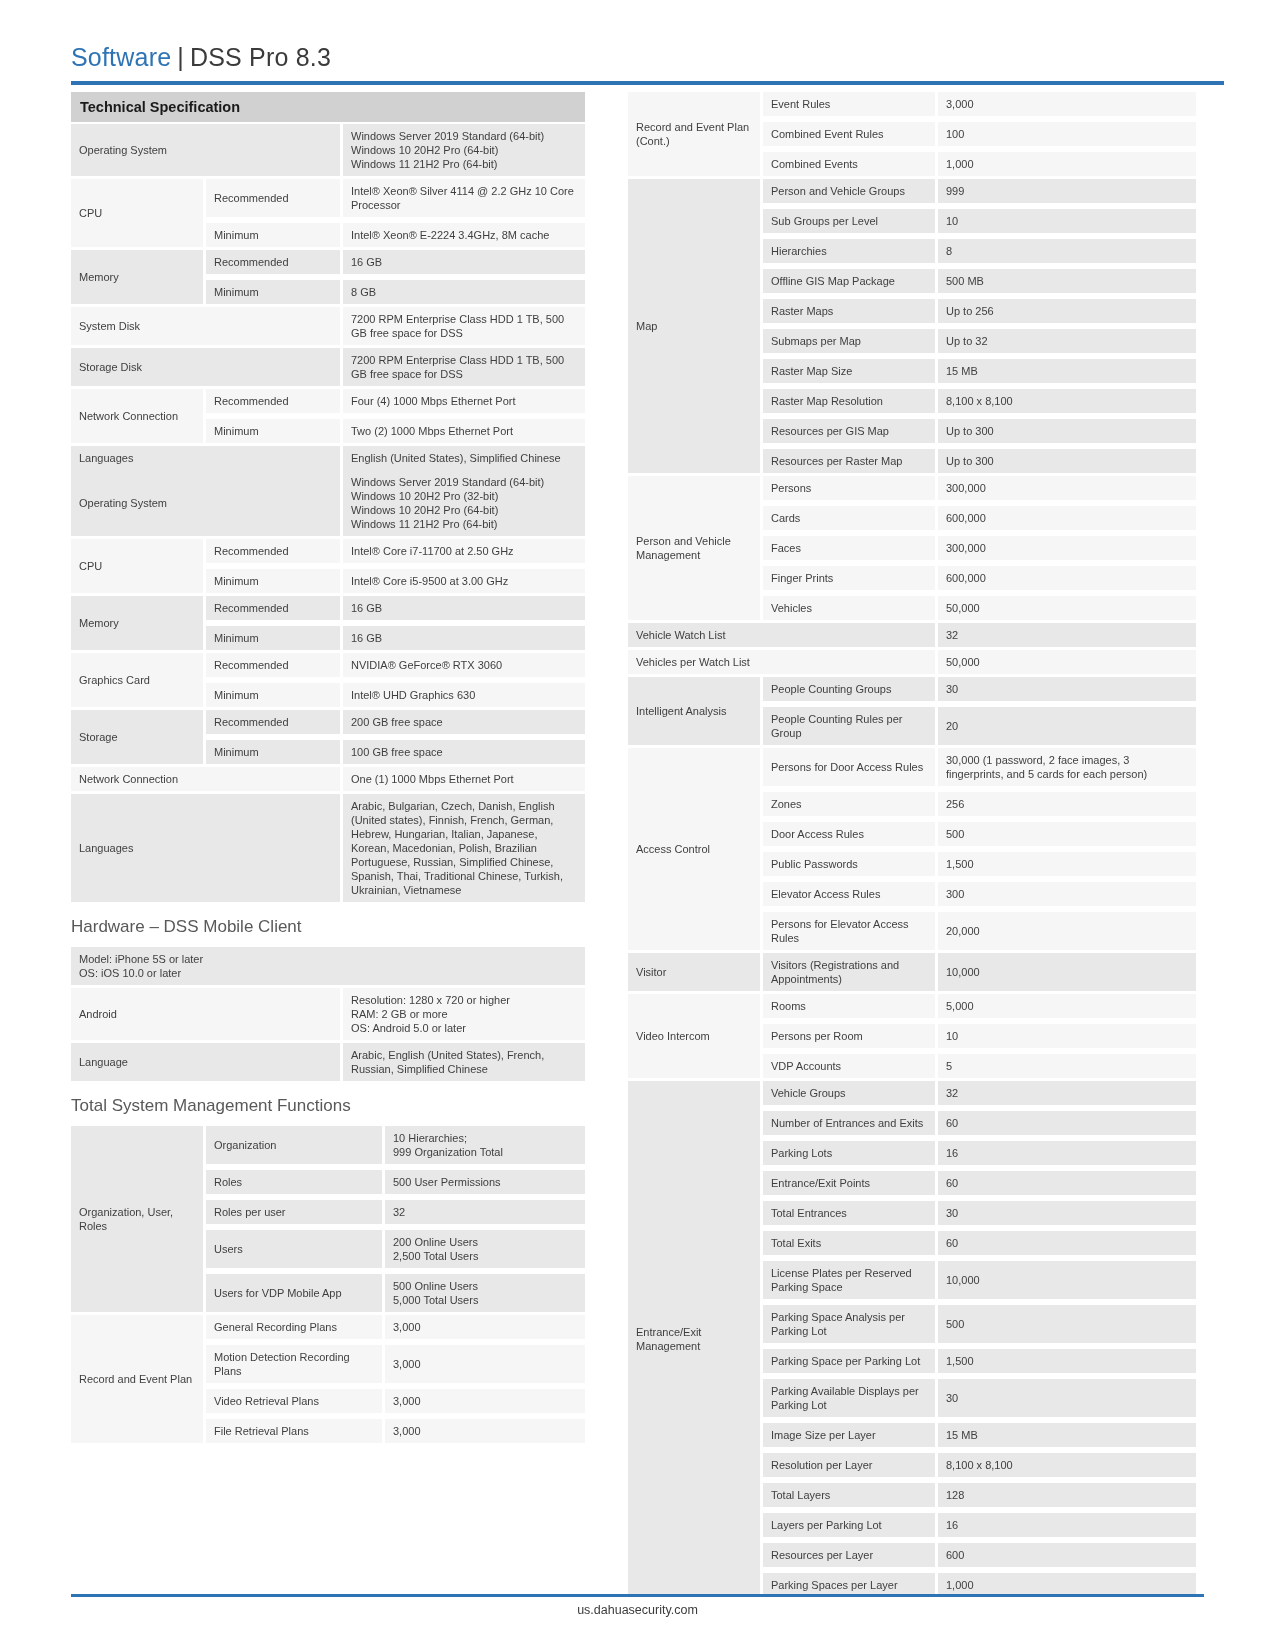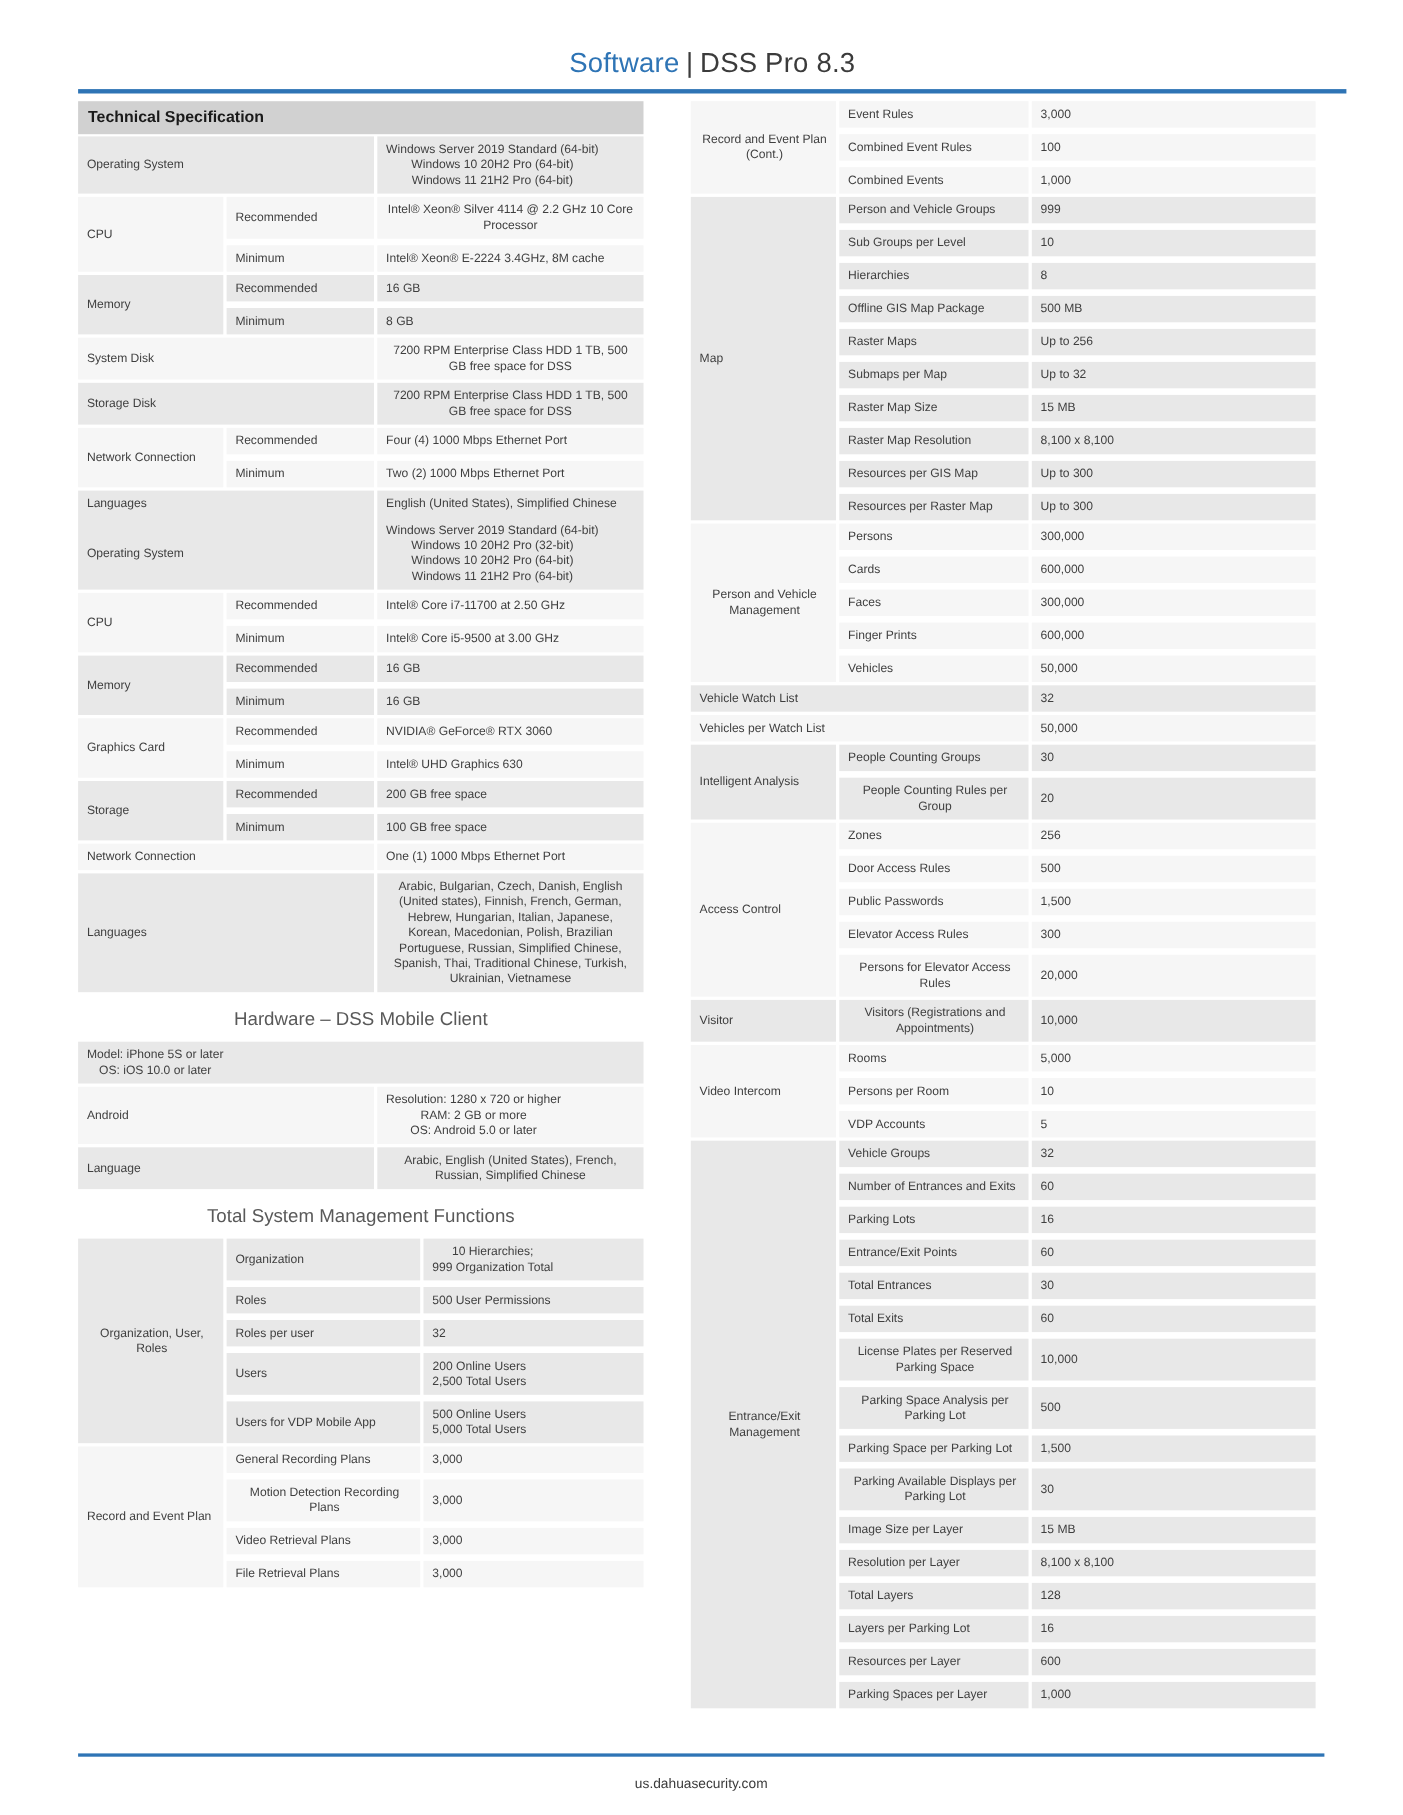--- a/index.html
+++ b/index.html
@@ -7,21 +7,21 @@
     --bar-bg:#d1d1d1;
     --row-dark:#e8e8e8;
     --row-light:#f6f6f6;
     --text:#3f3f3f;
     --heading:#595959;
   }
   *{margin:0;padding:0;box-sizing:border-box;}
   html,body{background:#ffffff;}
   body{font-family:"Liberation Sans","DejaVu Sans",sans-serif;color:var(--text);}
   .page{position:relative;width:1275px;height:1650px;background:#fff;overflow:hidden;}
-  .inner{padding:42px 51px 0 71px;text-align:center;}
+  .inner{padding:42px 51px 0 71px;}
   h1{font-size:25px;line-height:30px;font-weight:400;color:#3b3b3b;letter-spacing:.2px;}
   h1 .brand{color:var(--accent);}
   h1 .sep{color:#3b3b3b;padding:0 6px;}
   .top-rule{height:4px;background:var(--accent);margin-top:9px;}
   .columns{display:flex;gap:43px;margin-top:7px;align-items:flex-start;}
   .col-left{width:514px;flex:none;}
   .col-right{width:568px;flex:none;}
   .tech-bar{height:30px;background:var(--bar-bg);display:flex;align-items:center;
     padding-left:9px;font-size:14.5px;font-weight:700;color:#1a1a1a;margin-bottom:2px;}
   h2.section-title{font-size:17px;line-height:22px;font-weight:400;color:var(--heading);
@@ -34,21 +34,21 @@
   .cell{display:flex;align-items:center;}
   .g-label{width:var(--w-label);flex:none;padding:5px 6px 5px 8px;}
   .g-label.wide{width:calc(var(--w-label) + var(--w-attr) + 3px);}
   .g-rows{flex:1;display:flex;flex-direction:column;gap:6px;}
   .spec-row{display:flex;gap:3px;flex:1;}
   .a-cell{width:var(--w-attr);flex:none;padding:5px 6px 5px 8px;}
   .v-cell{flex:1;padding:5px 8px;white-space:pre-line;}
   .shade-dark > .cell,.shade-dark .spec-row > .cell{background:var(--row-dark);}
   .shade-light > .cell,.shade-light .spec-row > .cell{background:var(--row-light);}
   .footer{position:absolute;left:71px;right:71px;top:1594px;border-top:3px solid var(--accent);}
-  .footer-url{text-align:center;font-size:12.5px;color:#3b3b3b;padding-top:17px;}
+  .footer-url{text-align:center;font-size:12.5px;color:#3b3b3b;padding-top:6px;}
 </style>
 </head>
 <body>
 
 <div class="page">
   <div class="inner">
     <h1><span class="brand">Software</span><span class="sep">|</span><span class="product">DSS Pro 8.3</span></h1>
     <div class="top-rule"></div>
     <div class="columns">
       <div class="col-left" id="col-left">
@@ -406,20 +406,24 @@
                 <div class="spec-row">
                   <div class="cell a-cell">People Counting Rules per Group</div>
                   <div class="cell v-cell">20</div>
                 </div>
               </div>
             </div>
             <div class="spec-group shade-light">
               <div class="cell g-label">Access Control</div>
               <div class="g-rows">
                 <div class="spec-row">
+                  <div class="cell a-cell">Persons for Door Access Rules</div>
+                  <div class="cell v-cell">30,000 (1 password, 2 face images, 3 fingerprints, and 5 cards for each person)</div>
+                </div>
+                <div class="spec-row">
                   <div class="cell a-cell">Zones</div>
                   <div class="cell v-cell">256</div>
                 </div>
                 <div class="spec-row">
                   <div class="cell a-cell">Door Access Rules</div>
                   <div class="cell v-cell">500</div>
                 </div>
                 <div class="spec-row">
                   <div class="cell a-cell">Public Passwords</div>
                   <div class="cell v-cell">1,500</div>

